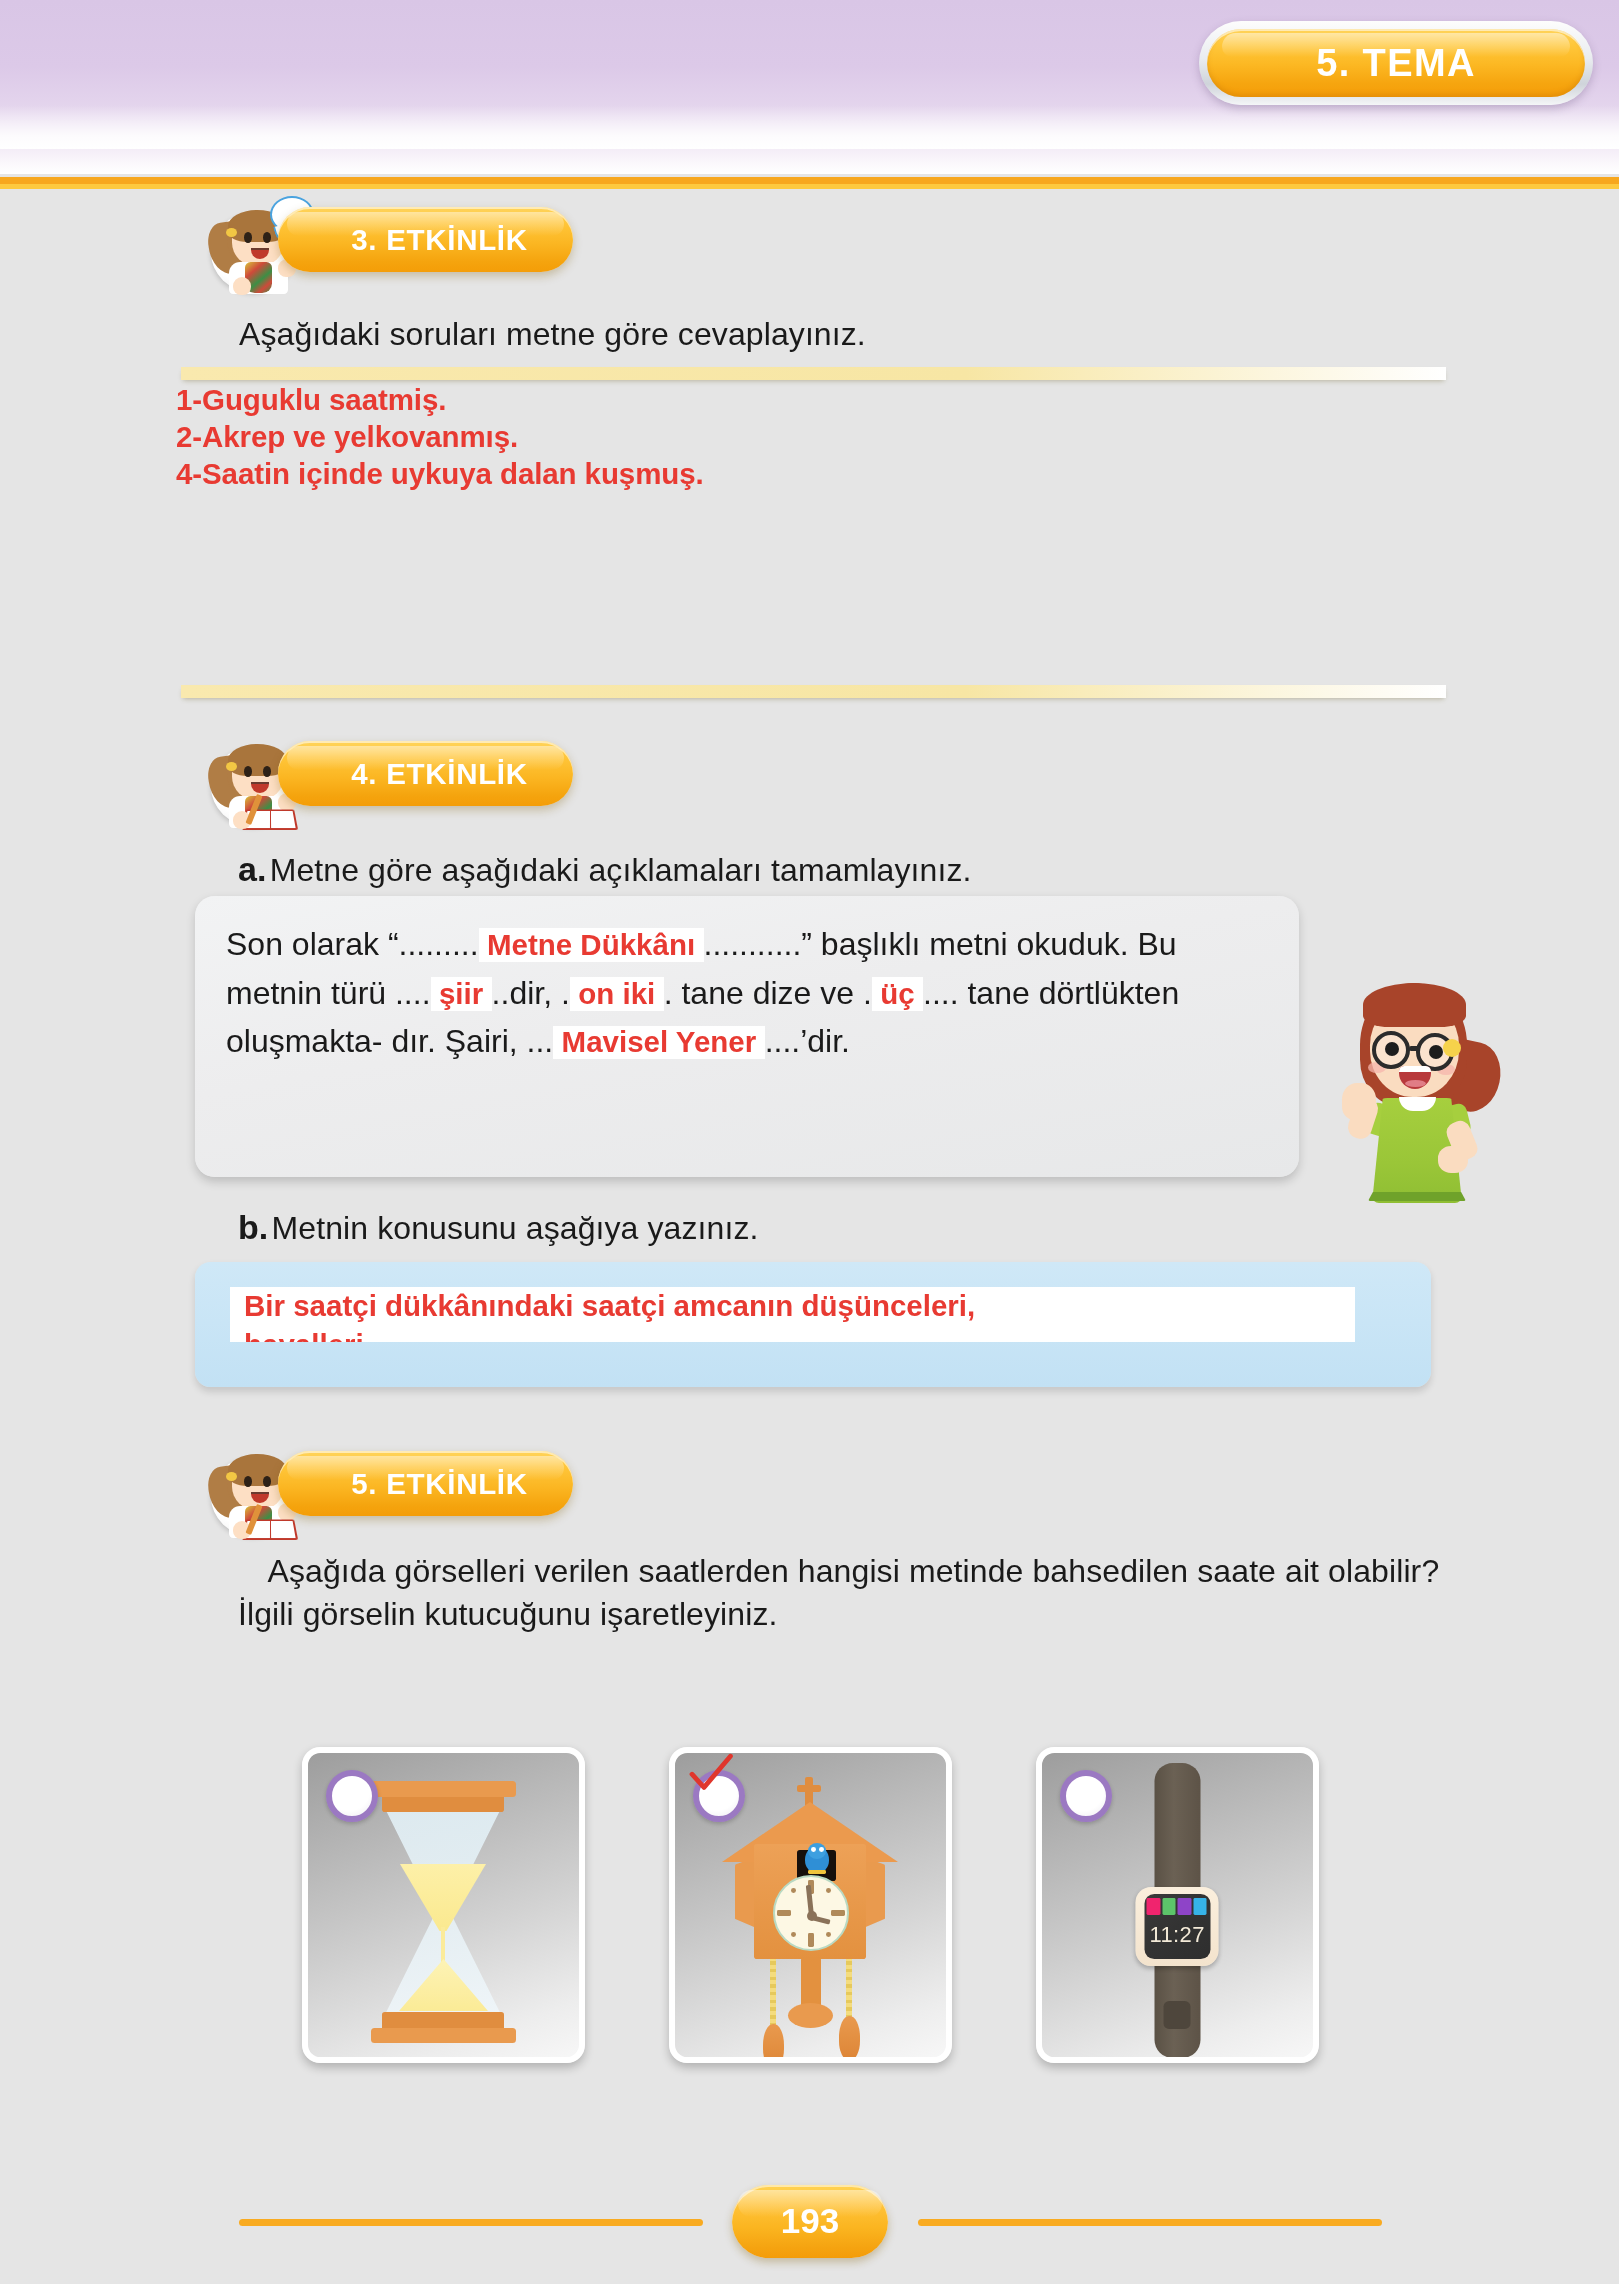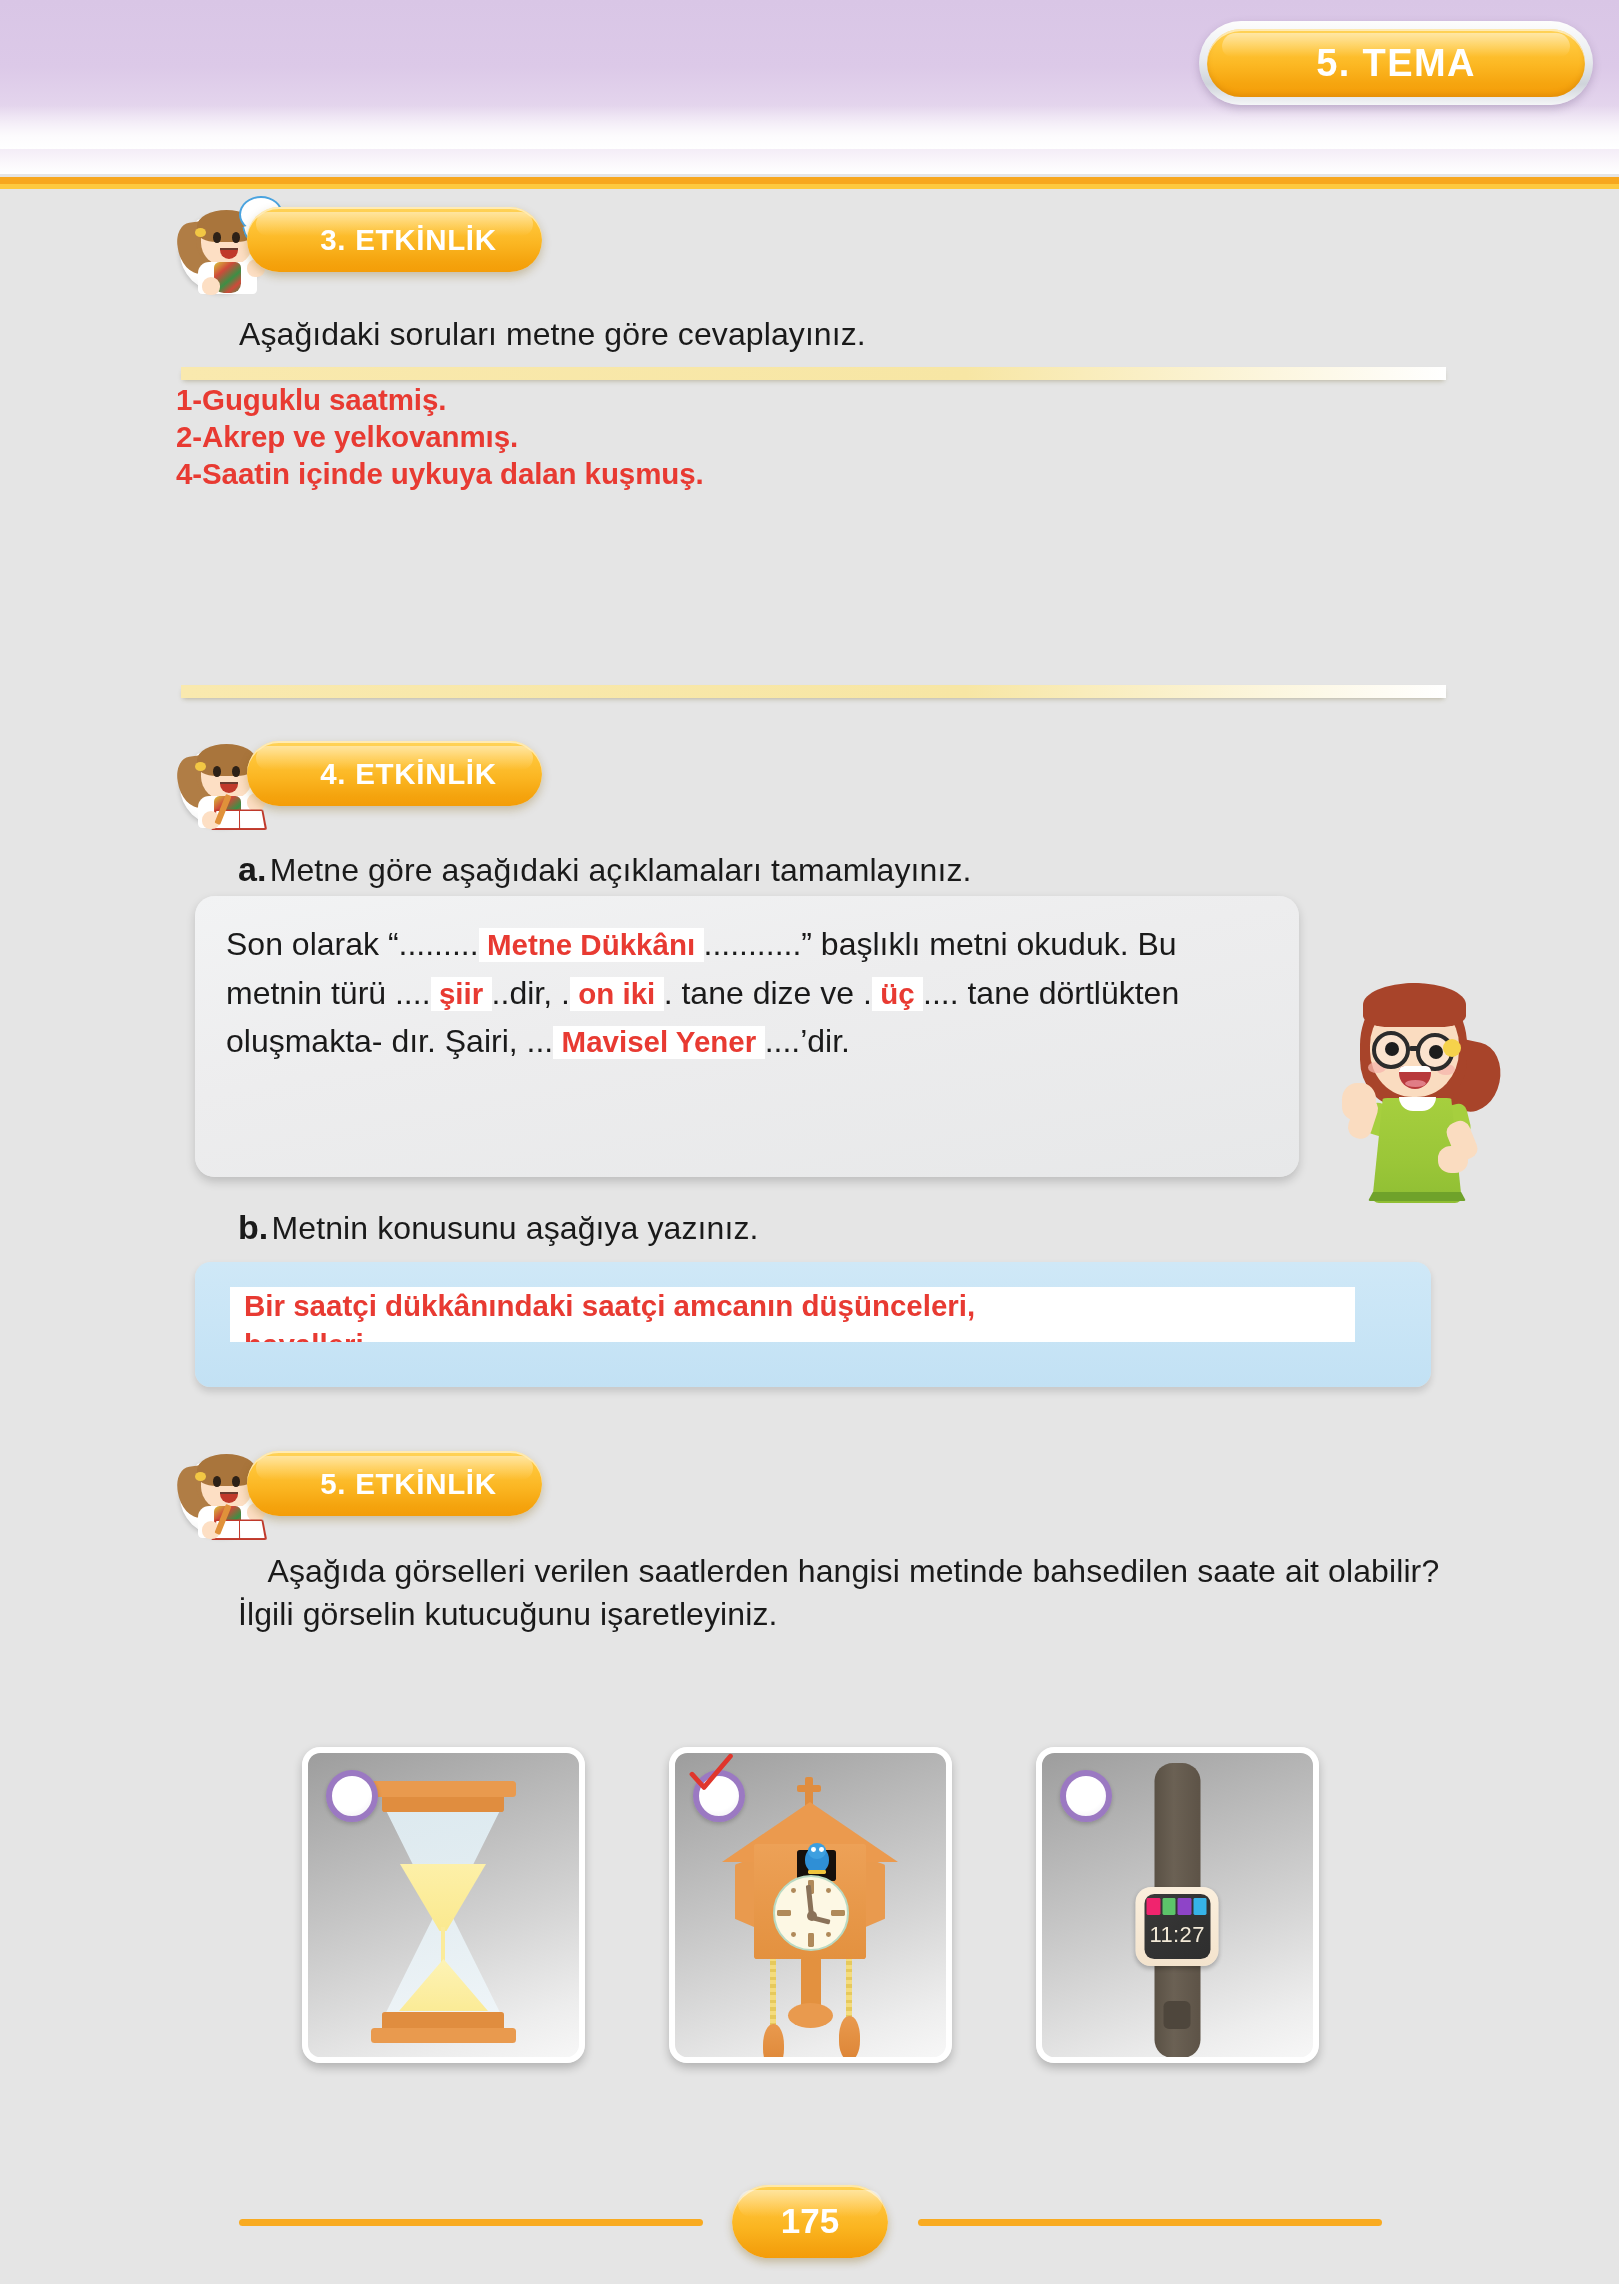--- a/index.html
+++ b/index.html
@@ -69,21 +69,21 @@
   }
 
   .top-rule-wrap { position:absolute; left:0; top:174px; width:1620px; height:18.3px; }
   .top-rule-a { position:absolute; left:0; top:2.8px; width:1620px; height:7px; background:#f7a71e; }
   .top-rule-b { position:absolute; left:0; top:9.8px; width:1620px; height:4.9px; background:#fdc93f; }
 
   
   .content { position: absolute; left: 0; top: 193px; width: 1620px; }
 
   
-  .activity { position: relative; height: 105px; }
+  .activity { position: relative; height: 105px; margin-left: 31px; }
   .act-avatar {
     position: absolute; left: 174px; top: 4.2px;
     width: 105px; height: 98px;
   }
   .avatar-disc {
     position:absolute; left: 5.6px; top: 15.5px; width: 83px; height: 79px;
     border-radius: 50%;
     background: radial-gradient(circle at 40% 34%, #ffffff 55%, #f0f0f0 80%, #e0e0e0 100%);
     box-shadow: 0 2.1px 4.9px rgba(0,0,0,.18);
   }
@@ -610,18 +610,18 @@
         <div class="checkbox"></div>
       </div>
 
     </div>
   </div>
 
   <div class="footer">
     <div class="foot-line l"></div>
     <div class="foot-line r"></div>
     <div class="page-pill">
-      <span class="page-num">175</span>
+      <span class="page-num">193</span>
     </div>
   </div>
 
 </div>
 
 
 </body></html>

